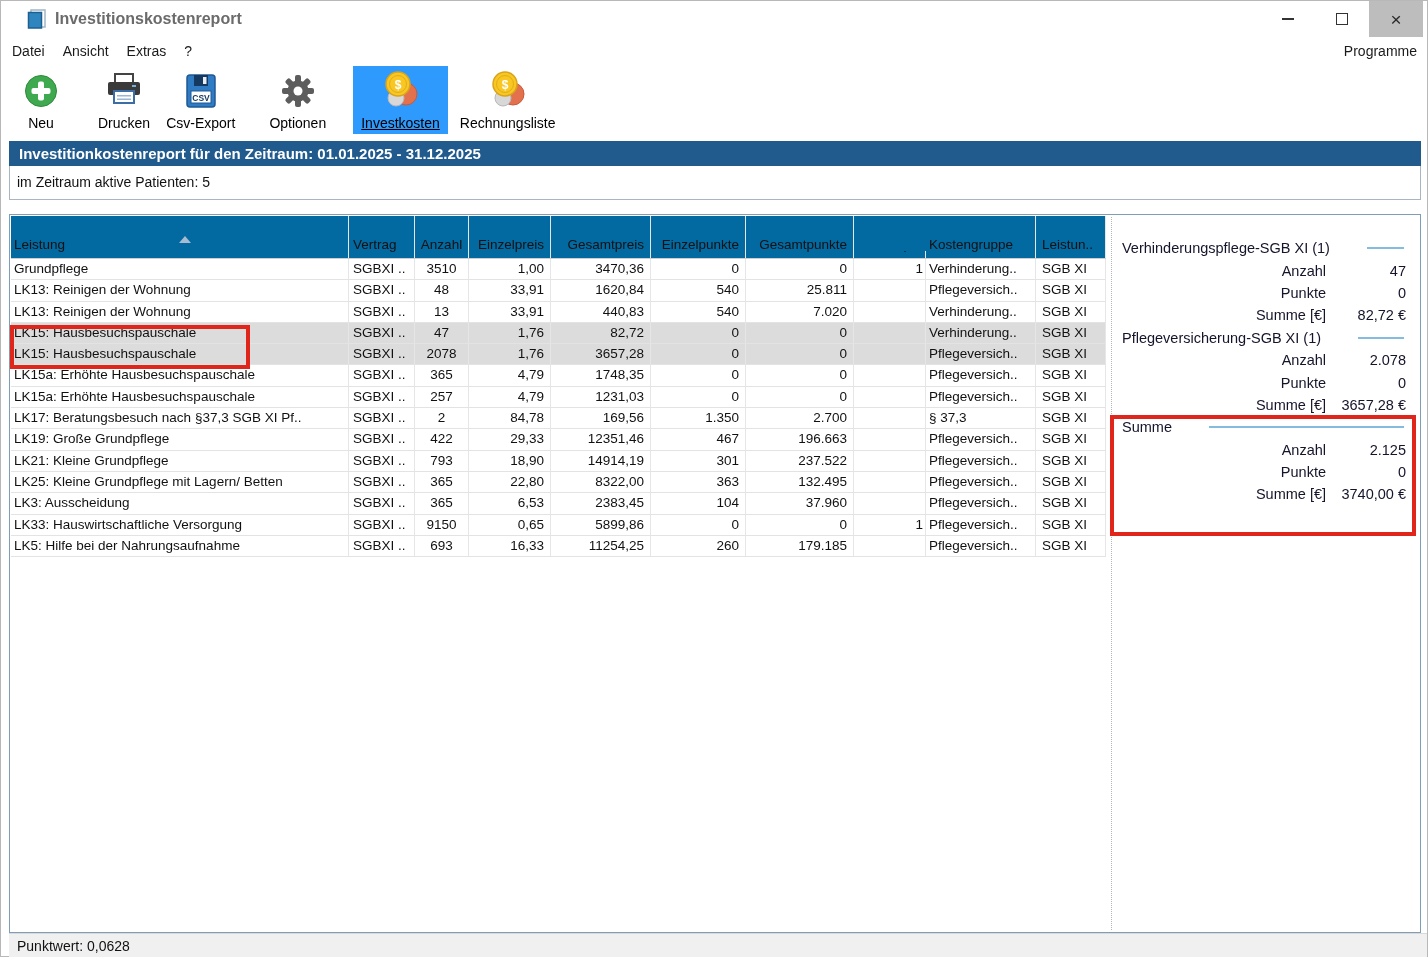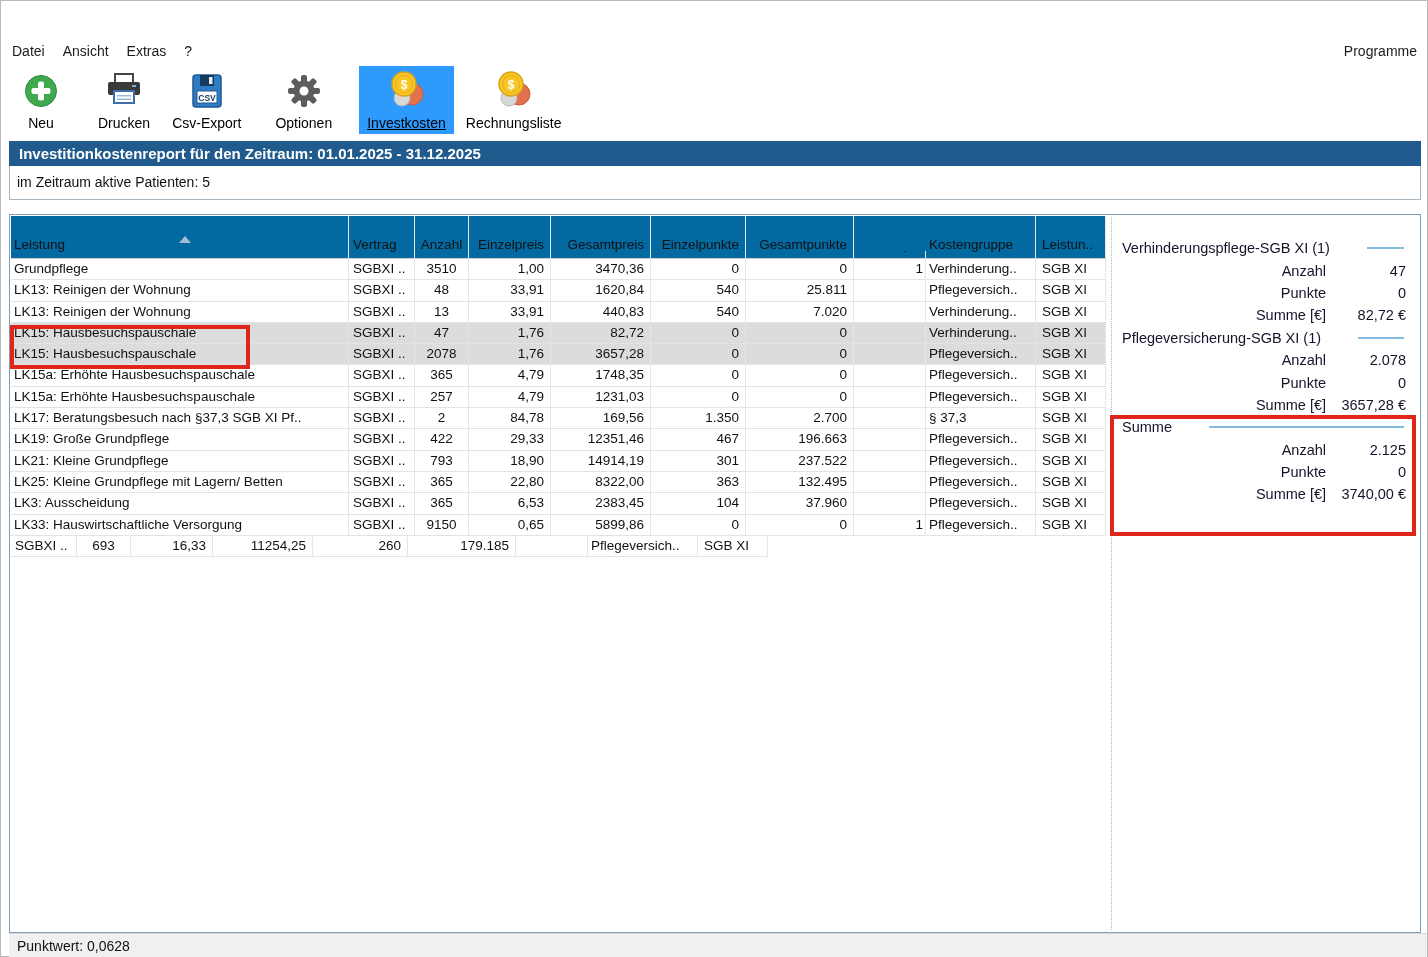--- a/index.html
+++ b/index.html
@@ -75,20 +75,38 @@
   .red-box.summe { left:1100px; top:200px; width:306px; height:121px; }
 
   
   .statusbar { position:absolute; left:0; right:0; top:932px; height:25px; background:#f0f0f0; border-top:1px solid #d9d9d9; font-size:14px; color:#111; line-height:24px; padding-left:8px;margin-left:8px; }
 </style>
 </head>
 <body>
 
 <div class="window">
 
+  <div class="titlebar">
+    <svg class="app-icon" viewBox="0 0 20 20">
+      <rect x="4" y="1" width="14" height="17" fill="#ffffff" stroke="#9fb6c8" stroke-width="1.5"></rect>
+      <rect x="1.5" y="3.5" width="13" height="15.5" fill="#2f86bf" stroke="#1d5f8e" stroke-width="1.5"></rect>
+    </svg>
+    <span class="app-title">Investitionskostenreport</span>
+    <div class="win-controls">
+      <div class="win-btn">
+          <span class="glyph-min"></span>
+        </div>
+      <div class="win-btn">
+          <span class="glyph-max"></span>
+        </div>
+      <div class="win-btn close">
+          <span class="glyph-close">×</span>
+        </div>
+    </div>
+  </div>
 
   <div class="menubar">
     <span class="menu-item">Datei</span>
     <span class="menu-item">Ansicht</span>
     <span class="menu-item">Extras</span>
     <span class="menu-item">?</span>
     <span class="menu-right">Programme</span>
   </div>
 
   <div class="toolbar">
@@ -108,21 +126,21 @@
           <rect x="11" y="2" width="18" height="9" fill="#fff" stroke="#444" stroke-width="2"></rect>
           <rect x="4" y="10" width="32" height="13" rx="2" fill="#3a3a3a"></rect>
           <rect x="28" y="13" width="4" height="2" fill="#7ab0e0"></rect>
           <rect x="10" y="19" width="20" height="12" fill="#fff" stroke="#3a6ea5" stroke-width="2"></rect>
           <rect x="13" y="23" width="14" height="1.5" fill="#9ab8d6"></rect>
           <rect x="13" y="26.5" width="14" height="1.5" fill="#9ab8d6"></rect>
         </svg>
       </span>
       <span class="lb">Drucken</span>
     </div>
-    <div class="tb-btn" style="margin-left:6px">
+    <div class="tb-btn" style="margin-left:0">
       <span class="ic">
         <svg width="32" height="36" viewBox="0 0 32 36">
           <rect x="2" y="2" width="28" height="32" rx="3" fill="#2f7bc4" stroke="#1f5a94" stroke-width="1.5"></rect>
           <rect x="9" y="2" width="14" height="11" fill="#16395f"></rect>
           <rect x="18" y="4" width="3.5" height="7" fill="#e8eef4"></rect>
           <rect x="6" y="18" width="20" height="12" fill="#fff" stroke="#1f5a94" stroke-width="1"></rect>
           <text x="16" y="27.5" text-anchor="middle" font-size="8.5" font-weight="bold" fill="#16395f" font-family="Liberation Sans, sans-serif">CSV</text>
         </svg>
       </span>
       <span class="lb">Csv-Export</span>
@@ -339,20 +357,21 @@
           <div class="cell c2">9150</div>
           <div class="cell c3">0,65</div>
           <div class="cell c4">5899,86</div>
           <div class="cell c5">0</div>
           <div class="cell c6">0</div>
           <div class="cell c7">1</div>
           <div class="cell c8">Pflegeversich..</div>
           <div class="cell c9">SGB XI</div>
         </div>
         <div class="trow drow">
+          <div class="cell c0">LK5: Hilfe bei der Nahrungsaufnahme</div>
           <div class="cell c1">SGBXI ..</div>
           <div class="cell c2">693</div>
           <div class="cell c3">16,33</div>
           <div class="cell c4">11254,25</div>
           <div class="cell c5">260</div>
           <div class="cell c6">179.185</div>
           <div class="cell c7"></div>
           <div class="cell c8">Pflegeversich..</div>
           <div class="cell c9">SGB XI</div>
         </div>

